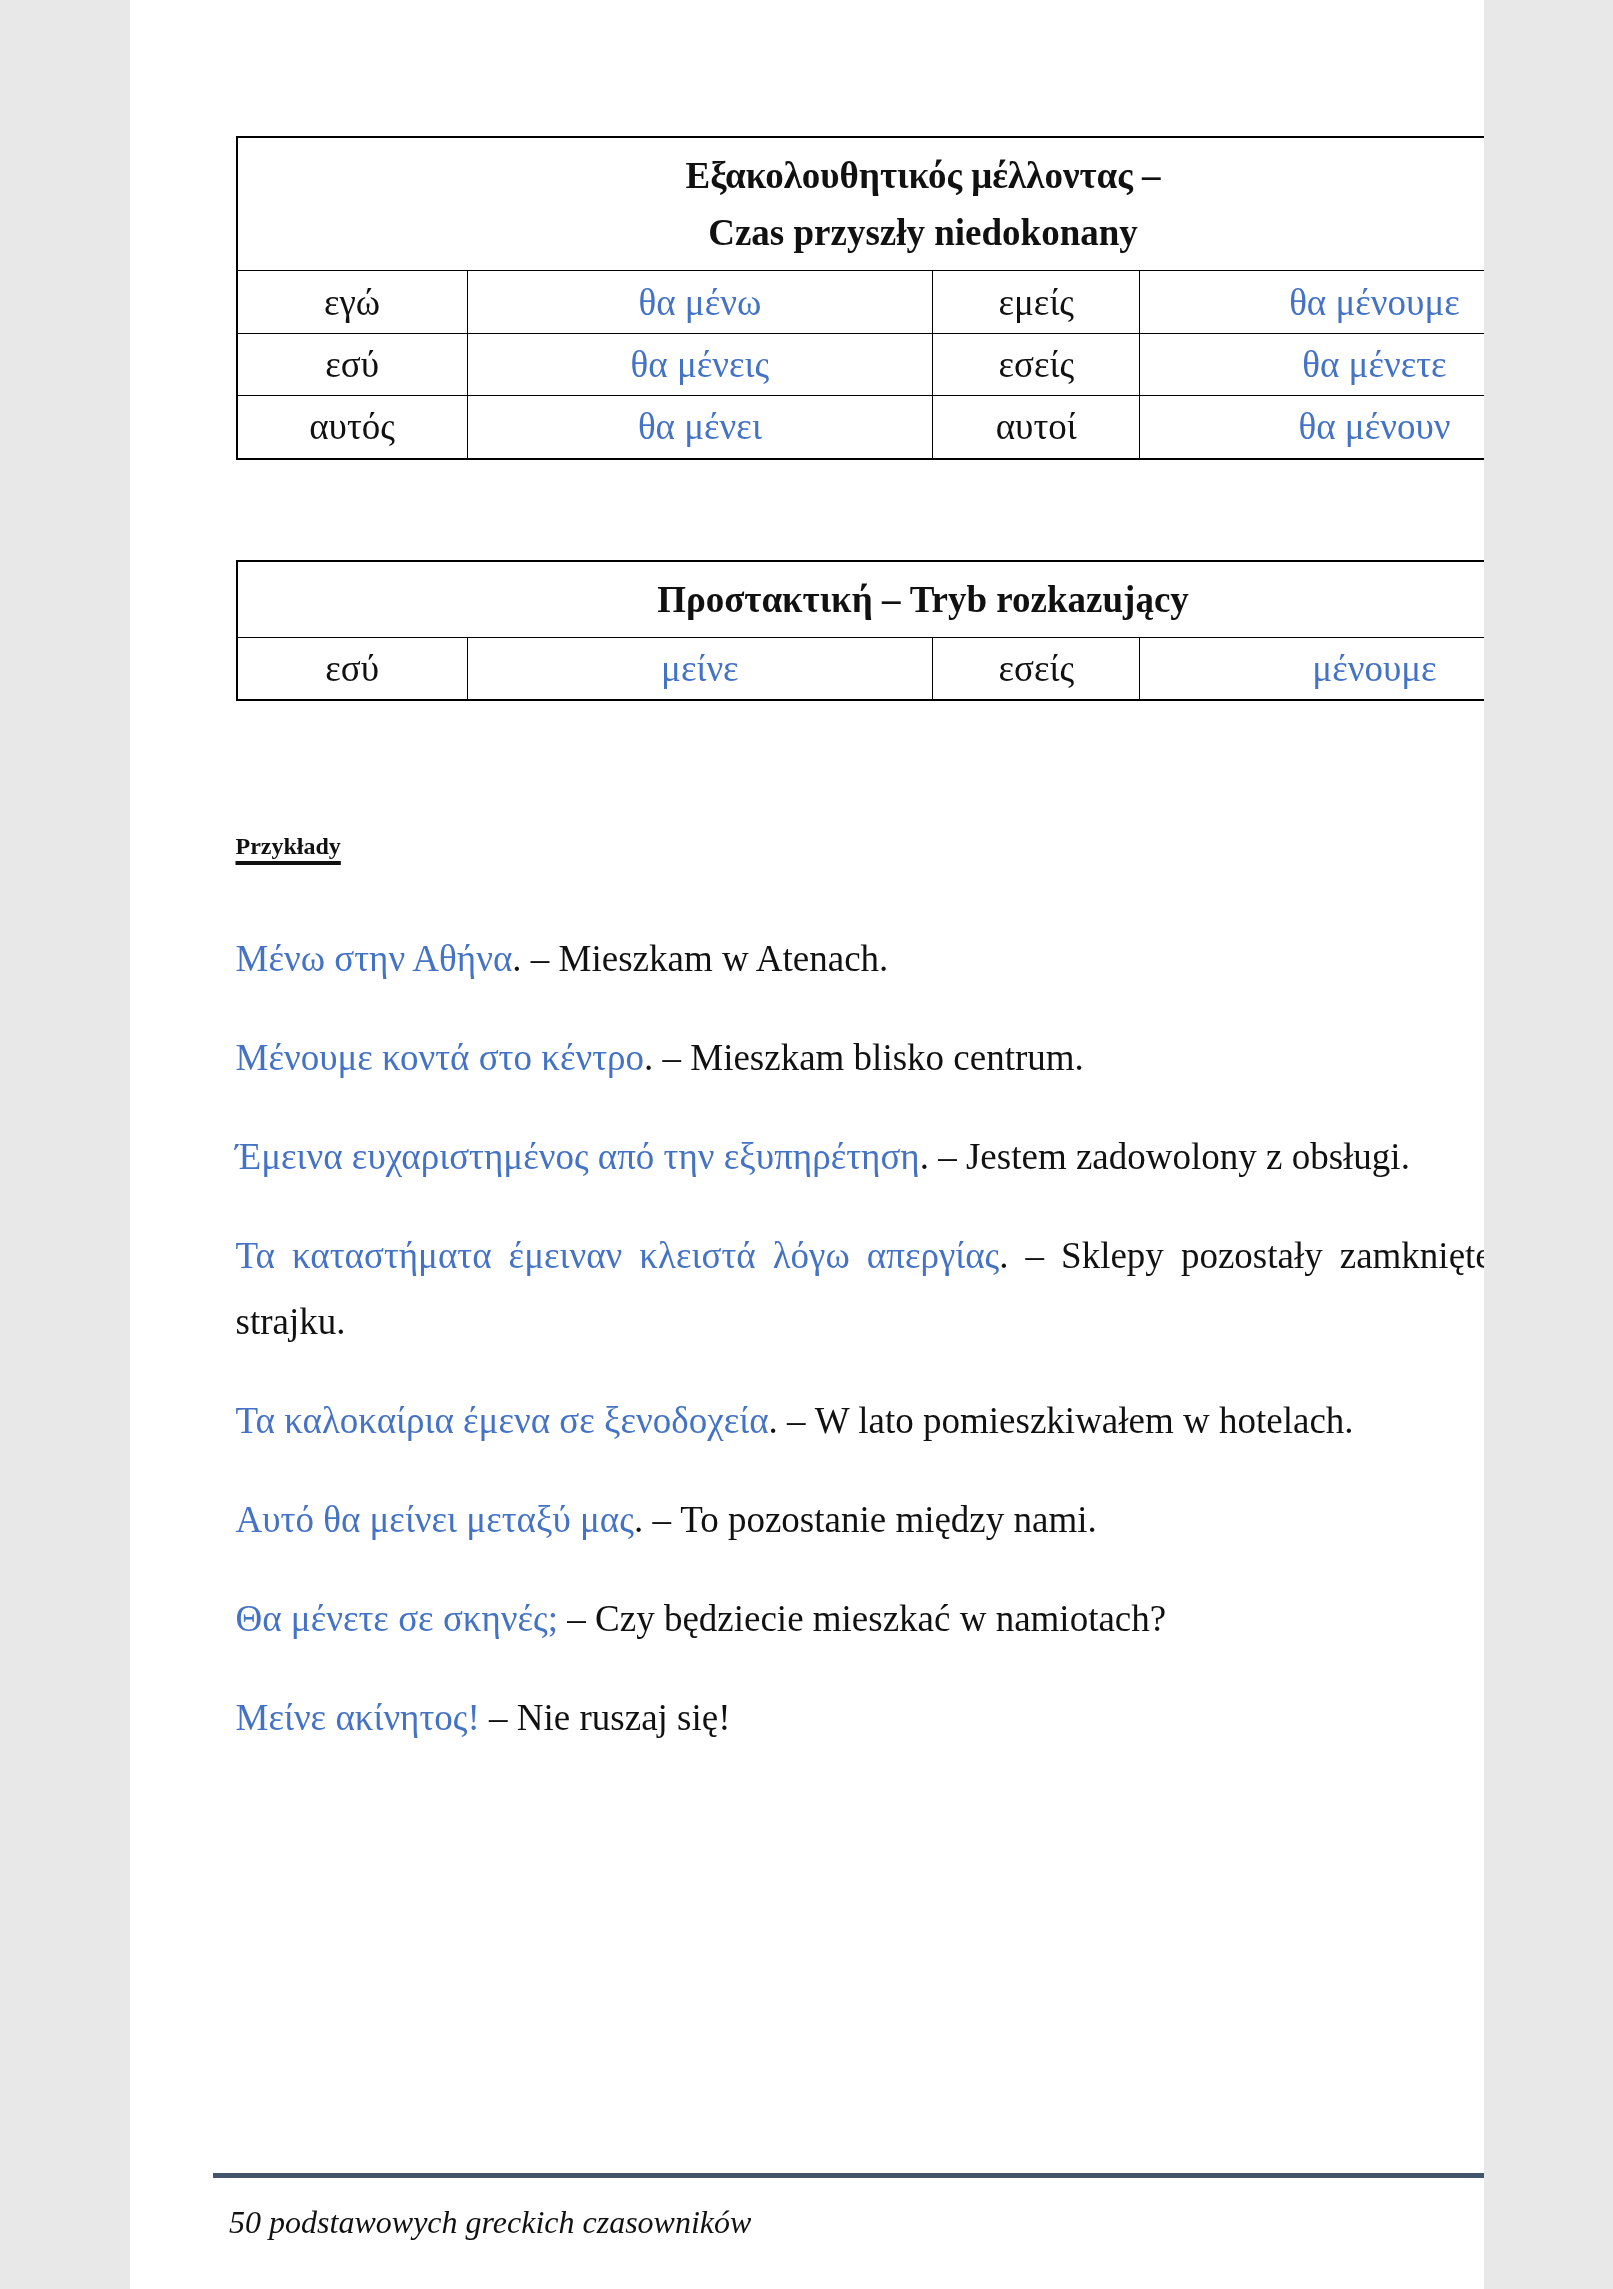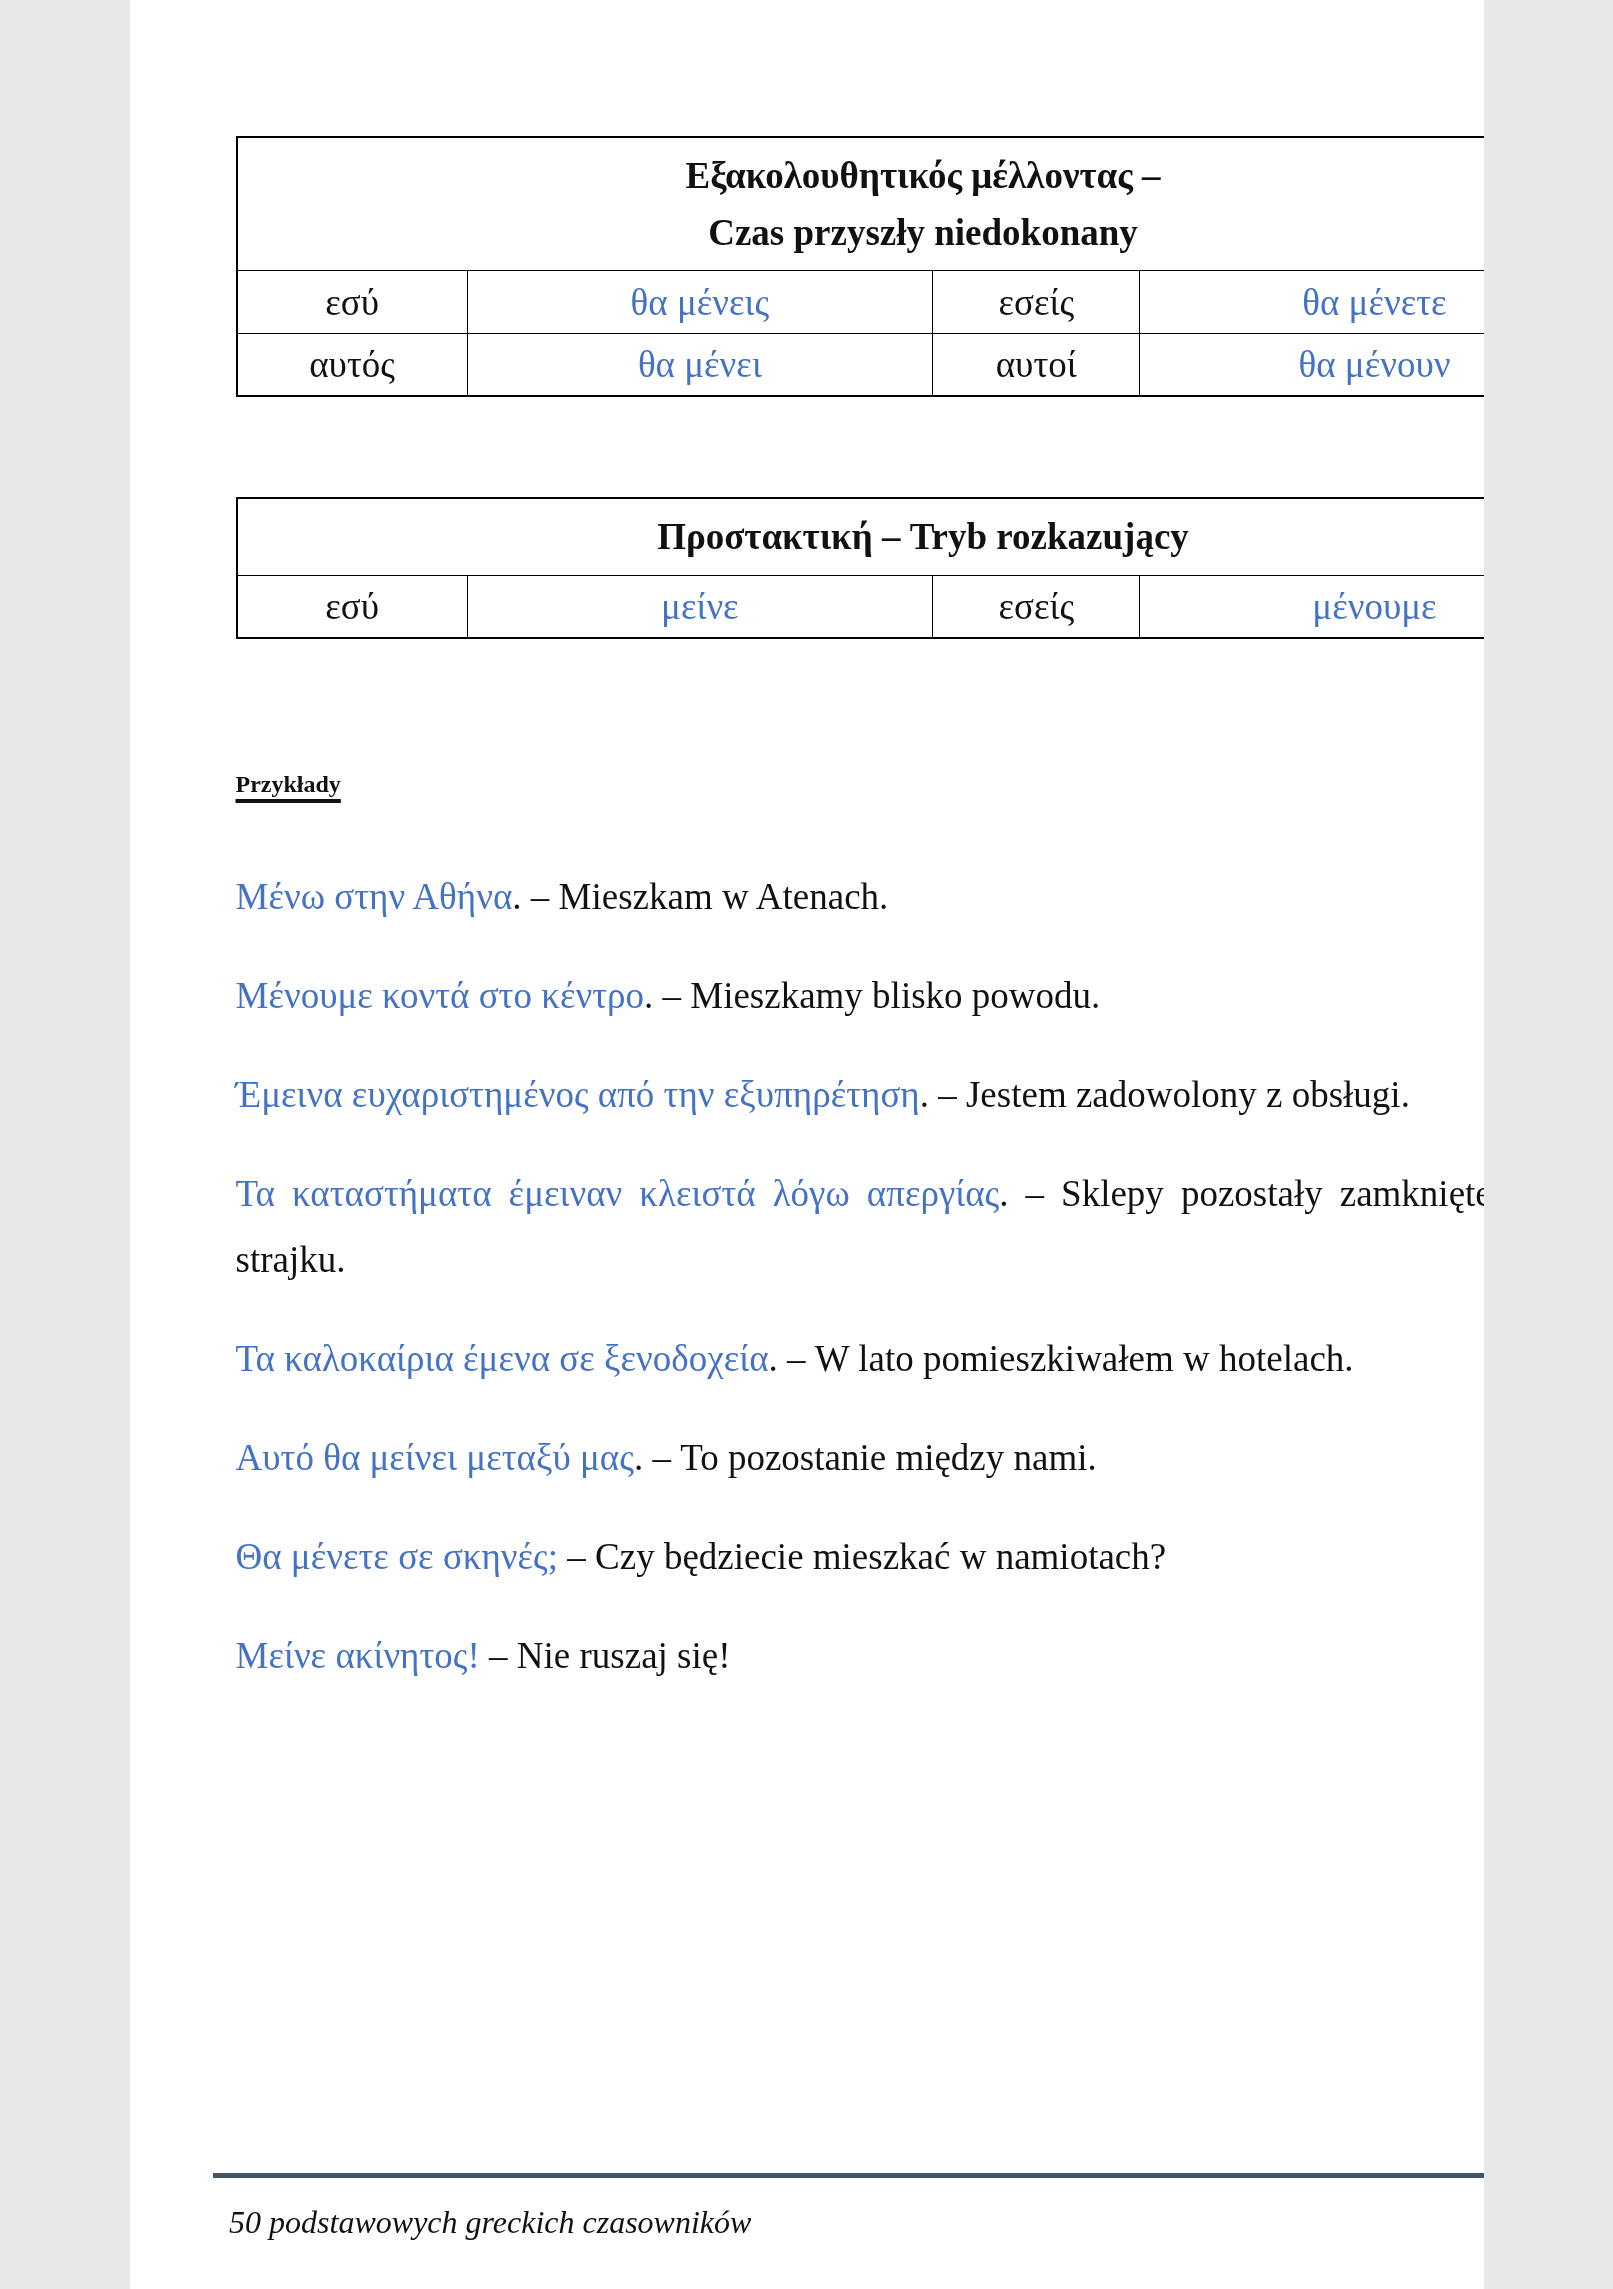--- a/index.html
+++ b/index.html
@@ -96,20 +96,26 @@
           <col class="col-f2">
       </colgroup>
       <tbody>
           <tr>
         <td class="title-cell" colspan="4">
           <div>Εξακολουθητικός μέλλοντας –</div>
           <div>Czas przyszły niedokonany</div>
         </td>
       </tr>
       <tr>
+        <td>εγώ</td>
+        <td class="blue">θα μένω</td>
+        <td>εμείς</td>
+        <td class="blue">θα μένουμε</td>
+      </tr>
+      <tr>
         <td>εσύ</td>
         <td class="blue">θα μένεις</td>
         <td>εσείς</td>
         <td class="blue">θα μένετε</td>
       </tr>
       <tr>
         <td>αυτός</td>
         <td class="blue">θα μένει</td>
         <td>αυτοί</td>
         <td class="blue">θα μένουν</td>
@@ -136,21 +142,21 @@
         <td>εσείς</td>
         <td class="blue">μένουμε</td>
       </tr>
     </tbody>
       </table>
 
     <h2 class="examples-heading">Przykłady</h2>
 
     <div class="examples">
       <p class="example"><span class="blue">Μένω στην Αθήνα</span><span>. – Mieszkam w Atenach.</span></p>
-      <p class="example"><span class="blue">Μένουμε κοντά στο κέντρο</span><span>. – Mieszkamy blisko powodu.</span></p>
+      <p class="example"><span class="blue">Μένουμε κοντά στο κέντρο</span><span>. – Mieszkam blisko centrum.</span></p>
       <p class="example"><span class="blue">Έμεινα ευχαριστημένος από την εξυπηρέτηση</span><span>. – Jestem zadowolony z obsługi.</span></p>
       <p class="example"><span class="blue">Τα καταστήματα έμειναν κλειστά λόγω απεργίας</span><span>. – Sklepy pozostały zamknięte z powodu strajku.</span></p>
       <p class="example"><span class="blue">Τα καλοκαίρια έμενα σε ξενοδοχεία</span><span>. – W lato pomieszkiwałem w hotelach.</span></p>
       <p class="example"><span class="blue">Αυτό θα μείνει μεταξύ μας</span><span>. – To pozostanie między nami.</span></p>
       <p class="example"><span class="blue">Θα μένετε σε σκηνές;</span><span> – Czy będziecie mieszkać w namiotach?</span></p>
       <p class="example"><span class="blue">Μείνε ακίνητος!</span><span> – Nie ruszaj się!</span></p>
     </div>
   </div>
 
   <div class="footer">

